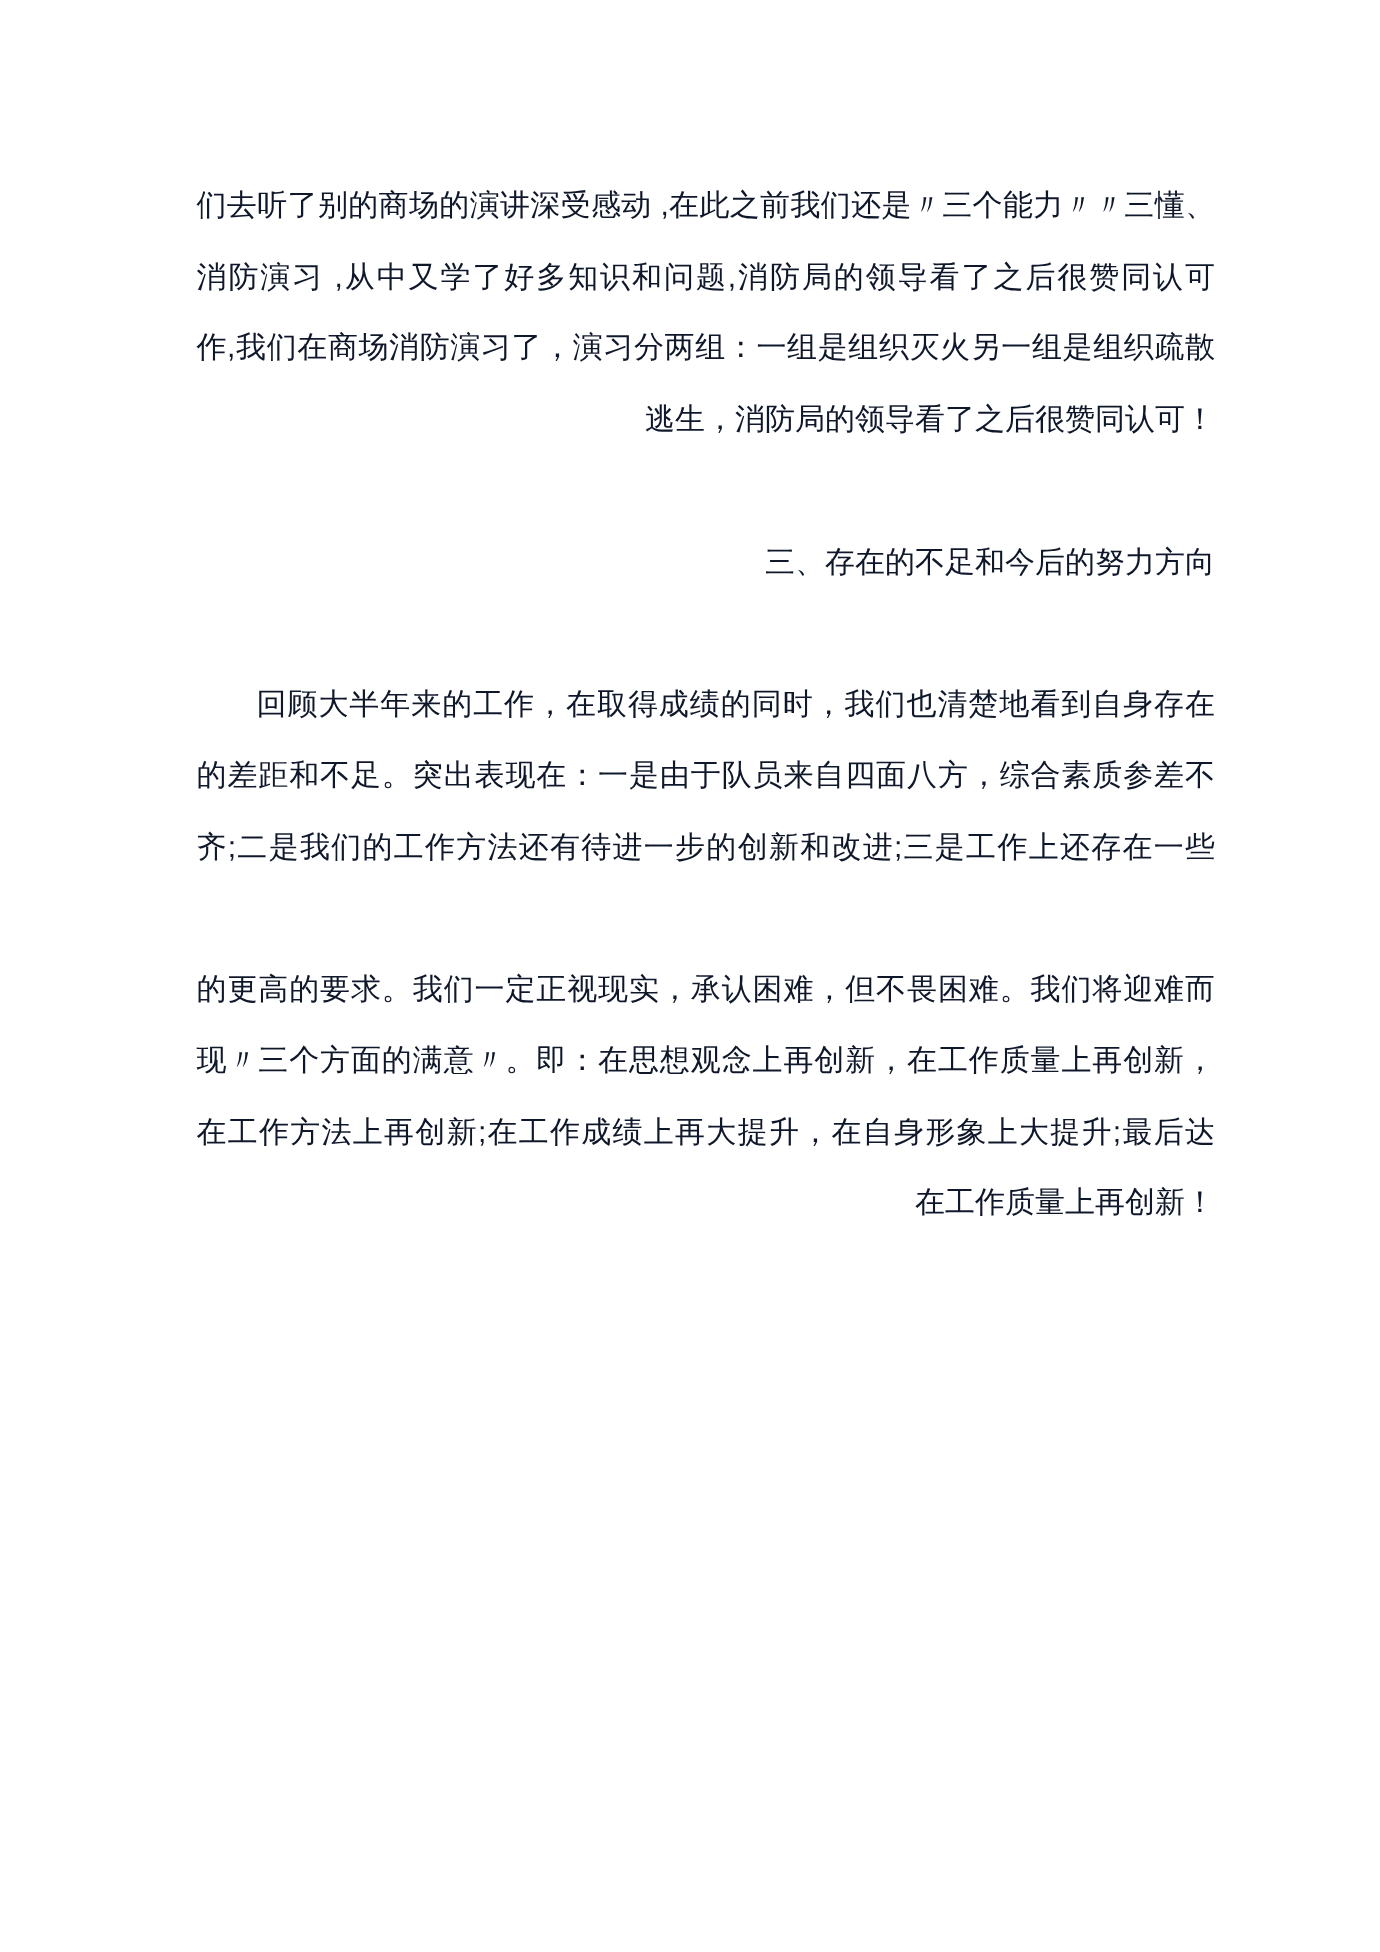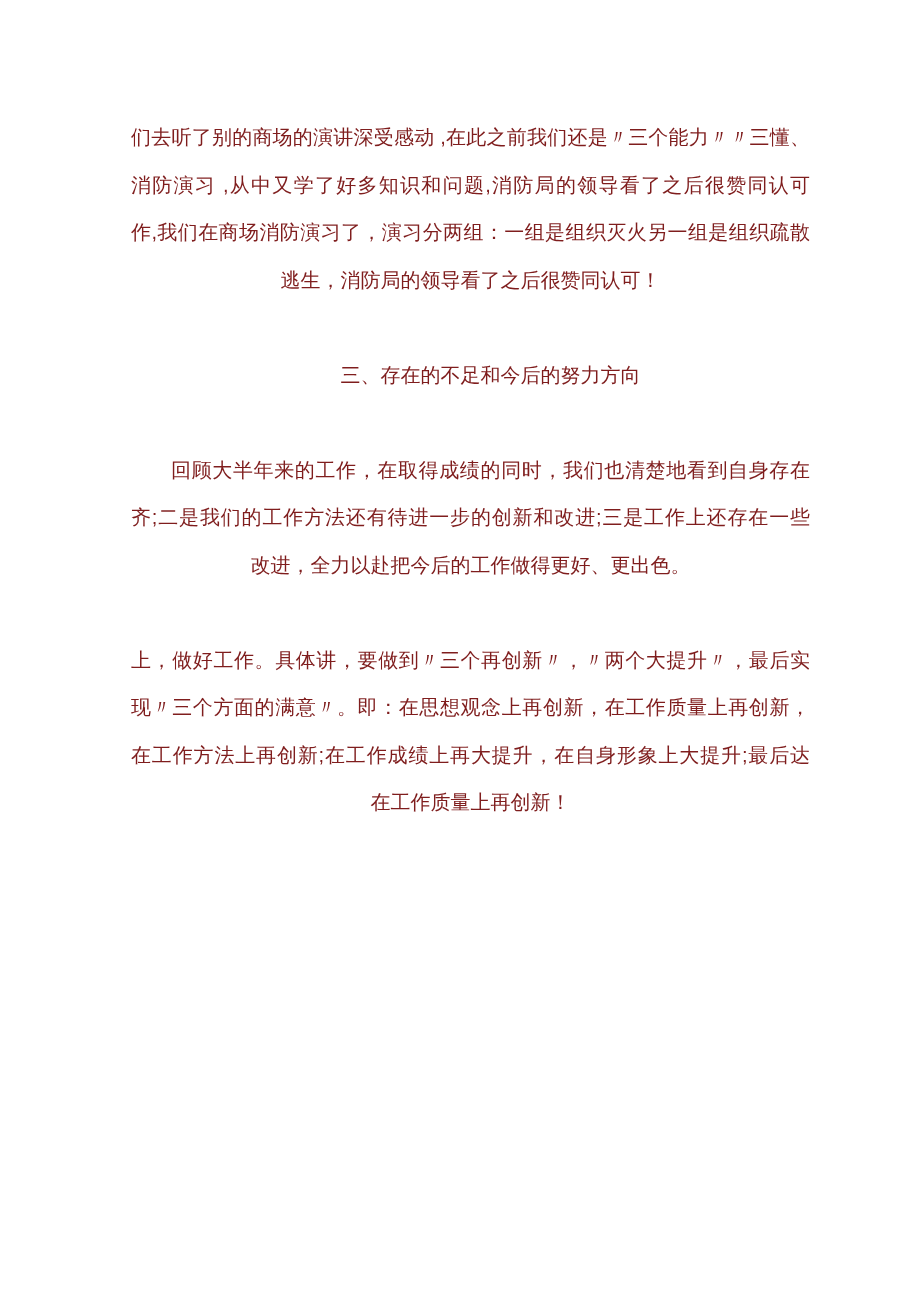--- a/index.html
+++ b/index.html
@@ -20,28 +20,28 @@
     top: 0;
     width: 920px;
     height: 1301px;
     background: #ffffff;
   }
   .doc {
     position: absolute;
     left: 131px;
     top: 114px;
     width: 679px;
-    color: #7f1d1d;
+    color: #0f172a;
     font-size: 20px;
     letter-spacing: 0;
   }
   .line {
     height: 47.5px;
     line-height: 47.5px;
-    text-align: center;
+    text-align: right;
   }
   .line.j {
     text-align: justify;
     text-align-last: justify;
     text-justify: inter-character;
   }
   .line.indent {
     text-indent: 2em;
   }
   .gap {
@@ -62,27 +62,27 @@
     </div>
 
     <div class="gap"></div>
 
     <div class="line indent">三、存在的不足和今后的努力方向</div>
 
     <div class="gap"></div>
 
     <div class="para">
       <div class="line j indent">回顾大半年来的工作，在取得成绩的同时，我们也清楚地看到自身存在</div>
+      <div class="line j">的差距和不足。突出表现在：一是由于队员来自四面八方，综合素质参差不</div>
       <div class="line j">齐;二是我们的工作方法还有待进一步的创新和改进;三是工作上还存在一些</div>
-      <div class="line">改进，全力以赴把今后的工作做得更好、更出色。</div>
     </div>
 
     <div class="gap"></div>
 
     <div class="para">
-      <div class="line j">上，做好工作。具体讲，要做到〃三个再创新〃，〃两个大提升〃，最后实</div>
+      <div class="line j">的更高的要求。我们一定正视现实，承认困难，但不畏困难。我们将迎难而</div>
       <div class="line j">现〃三个方面的满意〃。即：在思想观念上再创新，在工作质量上再创新，</div>
       <div class="line j">在工作方法上再创新;在工作成绩上再大提升，在自身形象上大提升;最后达</div>
       <div class="line">在工作质量上再创新！</div>
     </div>
 
   </div>
 </div>
 
 </body></html>

